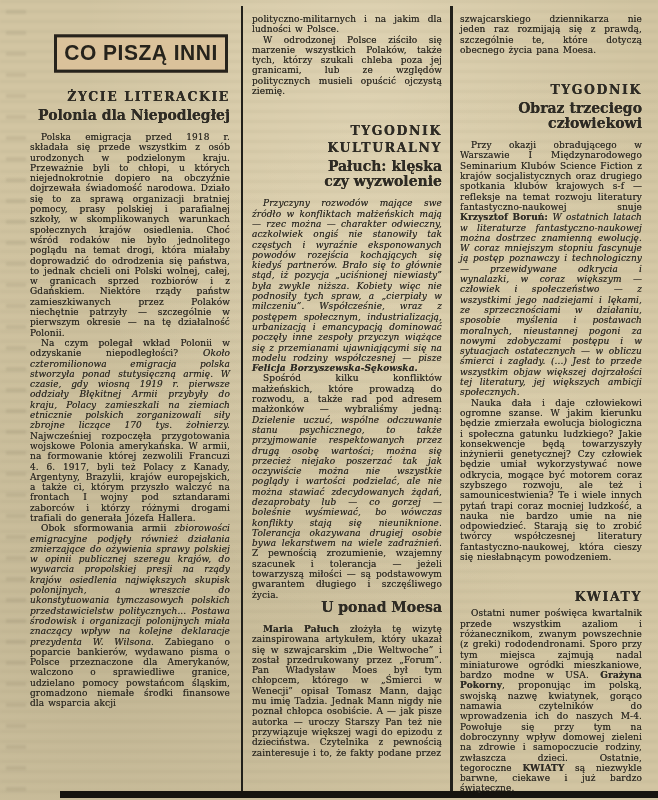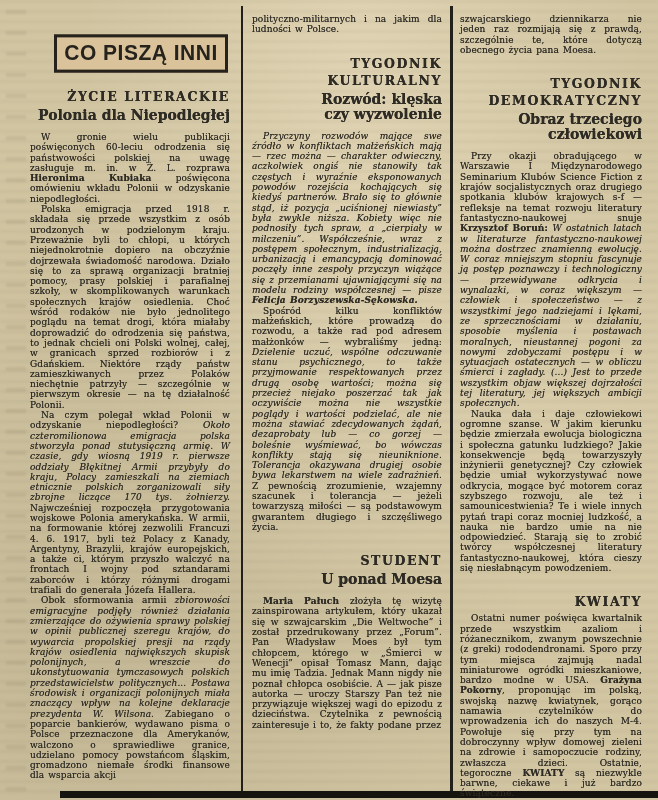--- a/index.html
+++ b/index.html
@@ -55,71 +55,69 @@
   }
   .bp{
     margin:0;font-size:9px;line-height:10.3px;
     text-align:justify;text-indent:11px;
     letter-spacing:.1px;word-spacing:1px;
     text-shadow:0 0 .5px rgba(46,43,36,.75);
   }
   .noind{text-indent:0;}
   .i{font-style:italic;}
   .b{font-weight:bold;}
-  .mt{margin-top:20px;}
+  .mt{margin-top:26px;}
 </style>
 </head>
 <body>
 
 <div class="page">
   <div class="ghost"></div>
   <div class="bleed-strip"></div>
 
   <div class="vrule" id="vrule1"></div>
   <div class="vrule" id="vrule2"></div>
   <div class="hrule-bottom"></div>
 
   <div class="col" id="col1">
     <div class="masthead-box">
       <span>CO PISZĄ INNI</span>
     </div>
 
     <div class="kicker">ŻYCIE LITERACKIE</div>
     <div class="art-title">Polonia dla Niepodległej</div>
 
-    <p class="bp"><span>W gronie wielu publikacji poświęconych 60-leciu odrodzenia się państwowości polskiej na uwagę zasługuje m. in. w Ż. L. rozprawa </span><span class="b">Hieronima Kubiaka</span><span> poświęcona omówieniu wkładu Polonii w odzyskanie niepodległości.</span></p>
     <p class="bp">Polska emigracja przed 1918 r. składała się przede wszystkim z osób urodzonych w podzielonym kraju. Przeważnie byli to chłopi, u których niejednokrotnie dopiero na obczyźnie dojrzewała świadomość narodowa. Działo się to za sprawą organizacji bratniej pomocy, prasy polskiej i parafialnej szkoły, w skomplikowanych warunkach społecznych krajów osiedlenia. Choć wśród rodaków nie było jednolitego poglądu na temat drogi, która miałaby doprowadzić do odrodzenia się państwa, to jednak chcieli oni Polski wolnej, całej, w granicach sprzed rozbiorów i z Gdańskiem. Niektóre rządy państw zamieszkiwanych przez Polaków niechętnie patrzyły — szczególnie w pierwszym okresie — na tę działalność Polonii.</p>
     <p class="bp"><span>Na czym polegał wkład Polonii w odzyskanie niepodległości? </span><span class="i">Około czteromilionowa emigracja polska stworzyła ponad stutysięczną armię. W czasie, gdy wiosną 1919 r. pierwsze oddziały Błękitnej Armii przybyły do kraju, Polacy zamieszkali na ziemiach etnicznie polskich zorganizowali siły zbrojne liczące 170 tys. żołnierzy. </span><span>Najwcześniej rozpoczęła przygotowania wojskowe Polonia amerykańska. W armii, na formowanie której zezwolili Francuzi 4. 6. 1917, byli też Polacy z Kanady, Argentyny, Brazylii, krajów europejskich, a także ci, którym przyszło walczyć na frontach I wojny pod sztandarami zaborców i którzy różnymi drogami trafiali do generała Józefa Hallera.</span></p>
     <p class="bp"><span>Obok sformowania armii </span><span class="i">zbiorowości emigracyjne podjęły również działania zmierzające do ożywienia sprawy polskiej w opinii publicznej szeregu krajów, do wywarcia propolskiej presji na rządy krajów osiedlenia największych skupisk polonijnych, a wreszcie do ukonstytuowania tymczasowych polskich przedstawicielstw politycznych... Postawa środowisk i organizacji polonijnych miała znaczący wpływ na kolejne deklaracje prezydenta W. Wilsona. </span><span>Zabiegano o poparcie bankierów, wydawano pisma o Polsce przeznaczone dla Amerykanów, walczono o sprawiedliwe granice, udzielano pomocy powstańcom śląskim, gromadzono niemałe środki finansowe dla wsparcia akcji</span></p>
   </div>
 
   <div class="col" id="col2">
     <p class="bp noind">polityczno-militarnych i na jakim dla ludności w Polsce.</p>
+    <p class="bp">W odrodzonej Polsce ziściło się marzenie wszystkich Polaków, także tych, którzy szukali chleba poza jej granicami, lub ze względów politycznych musieli opuścić ojczystą ziemię.</p>
 
     <div class="kicker mt">TYGODNIK KULTURALNY</div>
     <div class="art-title">
-      <span>Rozwód: klęska</span><br>
+      <span>Pałuch: klęska</span><br>
       <span>czy wyzwolenie</span>
     </div>
 
     <p class="bp i"><span>Przyczyny rozwodów mające swe źródło w konfliktach małżeńskich mają — rzec można — charakter odwieczny, aczkolwiek ongiś nie stanowiły tak częstych i wyraźnie eksponowanych powodów rozejścia kochających się kiedyś partnerów. Brało się to głównie stąd, iż pozycja „uciśnionej niewiasty” była zwykle niższa. Kobiety więc nie podnosiły tych spraw, a „cierpiały w milczeniu”. Współcześnie, wraz z postępem społecznym, industrializacją, urbanizacją i emancypacją dominować poczęły inne zespoły przyczyn wiążące się z przemianami ujawniającymi się na modelu rodziny współczesnej — pisze </span><span class="b">Felicja Borzyszewska-Sękowska.</span></p>
     <p class="bp"><span>Spośród kilku konfliktów małżeńskich, które prowadzą do rozwodu, a także rad pod adresem małżonków — wybraliśmy jedną: </span><span class="i">Dzielenie uczuć, wspólne odczuwanie stanu psychicznego, to także przyjmowanie respektowanych przez drugą osobę wartości; można się przecież niejako poszerzać tak jak oczywiście można nie wszystkie poglądy i wartości podzielać, ale nie można stawiać zdecydowanych żądań, dezaprobaty lub — co gorzej — boleśnie wyśmiewać, bo wówczas konflikty stają się nieuniknione. Tolerancja okazywana drugiej osobie bywa lekarstwem na wiele zadrażnień. </span><span>Z pewnością zrozumienie, wzajemny szacunek i tolerancja — jeżeli towarzyszą miłości — są podstawowym gwarantem długiego i szczęśliwego życia.</span></p>
 
-    <div class="kicker mt">STUDENT</div>
     <div class="art-title">U ponad Moesa</div>
 
     <p class="bp"><span class="b">Maria Pałuch </span><span>złożyła tę wizytę zainspirowana artykułem, który ukazał się w szwajcarskim „Die Weltwoche” i został przedrukowany przez „Forum”. Pan Władysław Moes był tym chłopcem, którego w „Śmierci w Wenecji” opisał Tomasz Mann, dając mu imię Tadzia. Jednak Mann nigdy nie poznał chłopca osobiście. A — jak pisze autorka — uroczy Starszy Pan też nie przywiązuje większej wagi do epizodu z dzieciństwa. Czytelnika z pewnością zainteresuje i to, że fakty podane przez</span></p>
   </div>
 
   <div class="col" id="col3">
     <p class="bp noind">szwajcarskiego dziennikarza nie jeden raz rozmijają się z prawdą, szczególnie te, które dotyczą obecnego życia pana Moesa.</p>
 
     <div class="kicker mt">
       <span>TYGODNIK</span><br>
-      <span>DEMOKRATYCZNY</span>
     </div>
     <div class="art-title">Obraz trzeciego człowiekowi</div>
 
     <p class="bp"><span>Przy okazji obradującego w Warszawie I Międzynarodowego Seminarium Klubów Science Fiction z krajów socjalistycznych oraz drugiego spotkania klubów krajowych s-f — refleksje na temat rozwoju literatury fantastyczno-naukowej snuje </span><span class="b">Krzysztof Boruń: </span><span class="i">W ostatnich latach w literaturze fantastyczno-naukowej można dostrzec znamienną ewolucję. W coraz mniejszym stopniu fascynuje ją postęp poznawczy i technologiczny — przewidywane odkrycia i wynalazki, w coraz większym — człowiek i społeczeństwo — z wszystkimi jego nadziejami i lękami, ze sprzecznościami w działaniu, sposobie myślenia i postawach moralnych, nieustannej pogoni za nowymi zdobyczami postępu i w sytuacjach ostatecznych — w obliczu śmierci i zagłady. (...) Jest to przede wszystkim objaw większej dojrzałości tej literatury, jej większych ambicji społecznych.</span></p>
     <p class="bp">Nauka dała i daje człowiekowi ogromne szanse. W jakim kierunku będzie zmierzała ewolucja biologiczna i społeczna gatunku ludzkiego? Jakie konsekwencje będą towarzyszyły inżynierii genetycznej? Czy człowiek będzie umiał wykorzystywać nowe odkrycia, mogące być motorem coraz szybszego rozwoju, ale też i samounicestwienia? Te i wiele innych pytań trapi coraz mocniej ludzkość, a nauka nie bardzo umie na nie odpowiedzieć. Starają się to zrobić twórcy współczesnej literatury fantastyczno-naukowej, która cieszy się niesłabnącym powodzeniem.</p>
 
     <div class="kicker mt">KWIATY</div>
 
     <p class="bp"><span>Ostatni numer poświęca kwartalnik przede wszystkim azaliom i różanecznikom, zwanym powszechnie (z greki) rododendronami. Sporo przy tym miejsca zajmują nadal miniaturowe ogródki mieszkaniowe, bardzo modne w USA. </span><span class="b">Grażyna Pokorny</span><span>, proponując im polską, swojską nazwę kwiatynek, gorąco namawia czytelników do wprowadzenia ich do naszych M-4. Powołuje się przy tym na dobroczynny wpływ domowej zieleni na zdrowie i samopoczucie rodziny, zwłaszcza dzieci. Ostatnie, tegoroczne </span><span class="b">KWIATY</span><span> są niezwykle barwne, ciekawe i już bardzo świąteczne.</span></p>
   </div>

